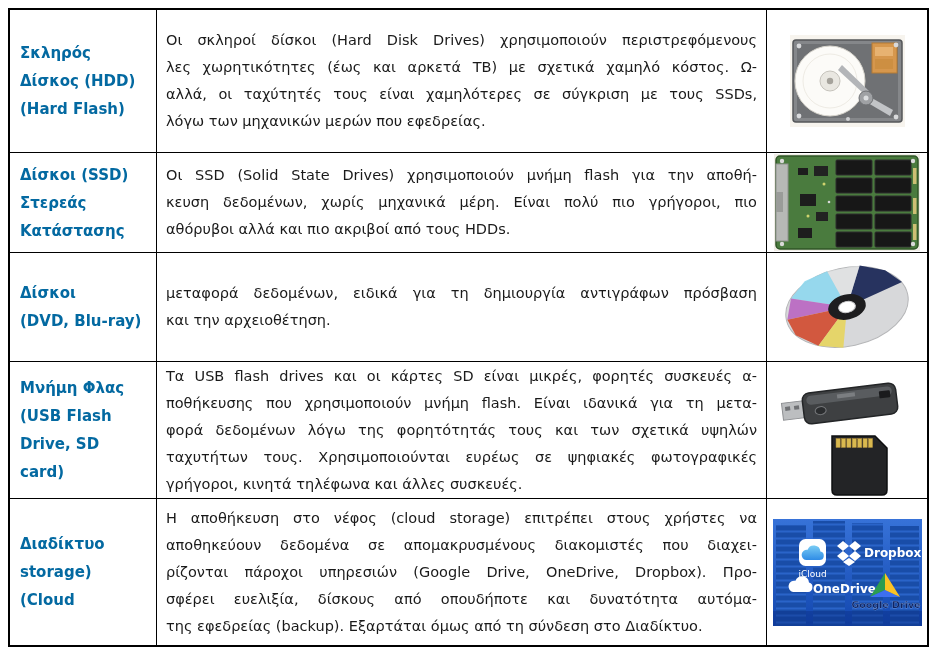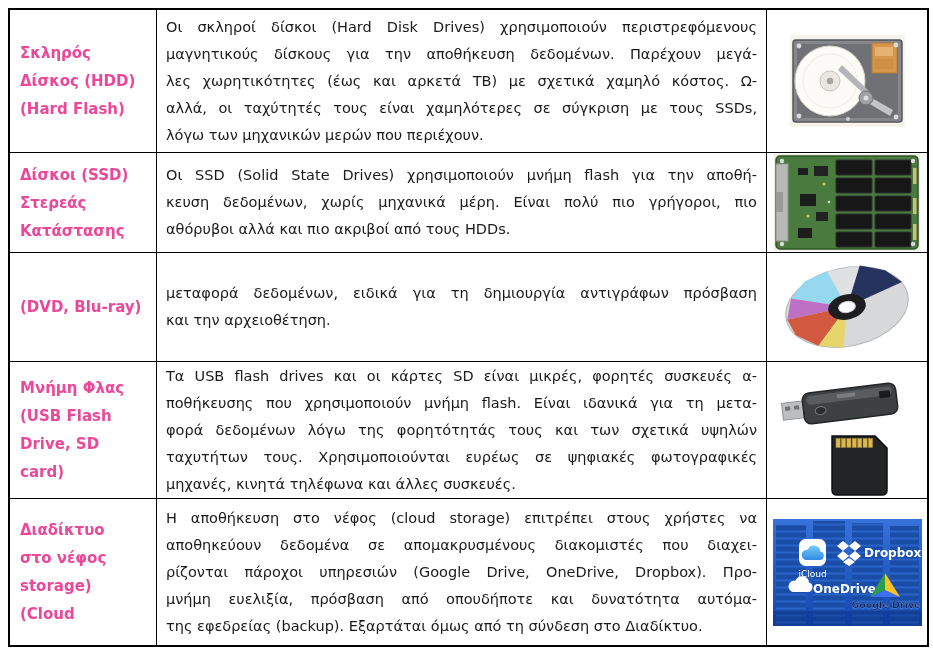--- a/index.html
+++ b/index.html
@@ -10,21 +10,21 @@
   .row{display:grid;grid-template-columns:147px 1fr 160px;border-bottom:1.5px solid #000;}
   .row:last-child{border-bottom:none;}
   .row:nth-child(1){height:142px}
   .row:nth-child(2){height:99px}
   .row:nth-child(3){height:108px}
   .row:nth-child(4){height:136px}
   .row:nth-child(5){height:146px}
   .cell{border-right:1.5px solid #000;box-sizing:border-box;overflow:hidden;}
   .cell:last-child{border-right:none;}
   .term{display:flex;flex-direction:column;justify-content:center;
-        padding-left:10px;font-weight:bold;font-size:15px;line-height:28px;color:#ec4899;}
+        padding-left:10px;font-weight:bold;font-size:15px;line-height:28px;color:#0369a1;}
   .term div{white-space:nowrap;}
   .desc{display:flex;flex-direction:column;justify-content:center;
         padding:0 9px;font-size:14.5px;line-height:27px;}
   .dline{text-align:justify;text-align-last:justify;}
   .dline.final{text-align-last:left;}
   .imgc{display:flex;align-items:center;justify-content:center;}
   svg text{font-family:"DejaVu Sans","Liberation Sans",sans-serif;}
 </style>
 </head>
 <body>
@@ -32,24 +32,23 @@
 <div class="page">
   <div class="storage-table" id="table">
   <div class="row">
     <div class="cell term">
           <div>Σκληρός</div>
           <div>Δίσκος (HDD)</div>
           <div>(Hard Flash)</div>
         </div>
     <div class="cell desc">
           <div class="dline">Οι σκληροί δίσκοι (Hard Disk Drives) χρησιμοποιούν περιστρεφόμενους</div>
-          <div class="dline">μαγνητικούς δίσκους για την αποθήκευση δεδομένων. Παρέχουν μεγά-</div>
           <div class="dline">λες χωρητικότητες (έως και αρκετά TB) με σχετικά χαμηλό κόστος. Ω-</div>
           <div class="dline">αλλά, οι ταχύτητές τους είναι χαμηλότερες σε σύγκριση με τους SSDs,</div>
-          <div class="dline final">λόγω των μηχανικών μερών που περιέχουν.</div>
+          <div class="dline final">λόγω των μηχανικών μερών που εφεδρείας.</div>
         </div>
     <div class="cell imgc">
           <svg viewBox="0 0 115 92" width="115" height="92">
     <rect width="115" height="92" fill="#f7f4ee"></rect>
     <rect x="3" y="5" width="109" height="82" rx="3" fill="#85878a" stroke="#55575a" stroke-width="1.5"></rect>
     <rect x="7" y="9" width="101" height="74" rx="2" fill="#6f7174"></rect>
     <rect x="82" y="8" width="25" height="30" fill="#d6974d" stroke="#b47a35"></rect>
     <rect x="85" y="12" width="18" height="9" fill="#e7b271"></rect>
     <rect x="85" y="24" width="18" height="10" fill="#cd8f42"></rect>
     <circle cx="40" cy="46" r="35" fill="#fcfbf8" stroke="#d8d5cd"></circle>
@@ -112,20 +111,21 @@
     <circle cx="8" cy="7" r="2.2" fill="#dadada"></circle>
             <circle cx="139" cy="7" r="2.2" fill="#dadada"></circle>
     <circle cx="8" cy="90" r="2.2" fill="#dadada"></circle>
             <circle cx="139" cy="90" r="2.2" fill="#dadada"></circle>
   </svg>
         </div>
   </div>
 
   <div class="row">
     <div class="cell term">
+          <div>Δίσκοι</div>
           <div>(DVD, Blu-ray)</div>
         </div>
     <div class="cell desc">
           <div class="dline">μεταφορά δεδομένων, ειδικά για τη δημιουργία αντιγράφων πρόσβαση</div>
           <div class="dline final">και την αρχειοθέτηση.</div>
         </div>
     <div class="cell imgc">
           <svg viewBox="0 0 135 88" width="135" height="88">
     <rect width="135" height="88" fill="#ffffff"></rect>
     <g transform="rotate(-12 67 44)">
@@ -148,21 +148,21 @@
           <div>Μνήμη Φλας</div>
           <div>(USB Flash</div>
           <div>Drive, SD</div>
           <div>card)</div>
         </div>
     <div class="cell desc">
           <div class="dline">Τα USB flash drives και οι κάρτες SD είναι μικρές, φορητές συσκευές α-</div>
           <div class="dline">ποθήκευσης που χρησιμοποιούν μνήμη flash. Είναι ιδανικά για τη μετα-</div>
           <div class="dline">φορά δεδομένων λόγω της φορητότητάς τους και των σχετικά υψηλών</div>
           <div class="dline">ταχυτήτων τους. Χρησιμοποιούνται ευρέως σε ψηφιακές φωτογραφικές</div>
-          <div class="dline final">μηχανές, κινητά τηλέφωνα και άλλες συσκευές.</div>
+          <div class="dline final">γρήγοροι, κινητά τηλέφωνα και άλλες συσκευές.</div>
         </div>
     <div class="cell imgc">
           <svg viewBox="0 0 150 133" width="150" height="133">
     <rect width="150" height="133" fill="#ffffff"></rect>
     <g transform="rotate(-7 70 40)">
       <rect x="10" y="32" width="22" height="17" fill="#bcbec0" stroke="#8d8f92"></rect>
       <rect x="13" y="36" width="5" height="4" fill="#6f7174"></rect>
       <rect x="22" y="36" width="5" height="4" fill="#6f7174"></rect>
       <rect x="31" y="25" width="94" height="31" rx="7" fill="#3e4042" stroke="#232527" stroke-width="1.5"></rect>
       <rect x="35" y="28" width="86" height="9" rx="4.5" fill="#595c5f"></rect>
@@ -180,29 +180,28 @@
       <rect x="91" y="74.5" width="4.2" height="9"></rect>
       <rect x="96.4" y="74.5" width="4.2" height="9"></rect>
     </g>
   </svg>
         </div>
   </div>
 
   <div class="row">
     <div class="cell term">
           <div>Διαδίκτυο</div>
-          <div>στο νέφος</div>
           <div>storage)</div>
           <div>(Cloud</div>
         </div>
     <div class="cell desc">
           <div class="dline">Η αποθήκευση στο νέφος (cloud storage) επιτρέπει στους χρήστες να</div>
           <div class="dline">αποθηκεύουν δεδομένα σε απομακρυσμένους διακομιστές που διαχει-</div>
           <div class="dline">ρίζονται πάροχοι υπηρεσιών (Google Drive, OneDrive, Dropbox). Προ-</div>
-          <div class="dline">μνήμη ευελιξία, πρόσβαση από οπουδήποτε και δυνατότητα αυτόμα-</div>
+          <div class="dline">σφέρει ευελιξία, δίσκους από οπουδήποτε και δυνατότητα αυτόμα-</div>
           <div class="dline final">της εφεδρείας (backup). Εξαρτάται όμως από τη σύνδεση στο Διαδίκτυο.</div>
         </div>
     <div class="cell imgc">
           <svg viewBox="0 0 149 107" width="149" height="107">
     <defs>
       <linearGradient id="cbg" x1="0" y1="0" x2="0" y2="1">
         <stop offset="0" stop-color="#3a74d9"></stop>
                 <stop offset="1" stop-color="#0c3da5"></stop>
       </linearGradient>
       <pattern id="slat" width="6" height="7" patternUnits="userSpaceOnUse">

